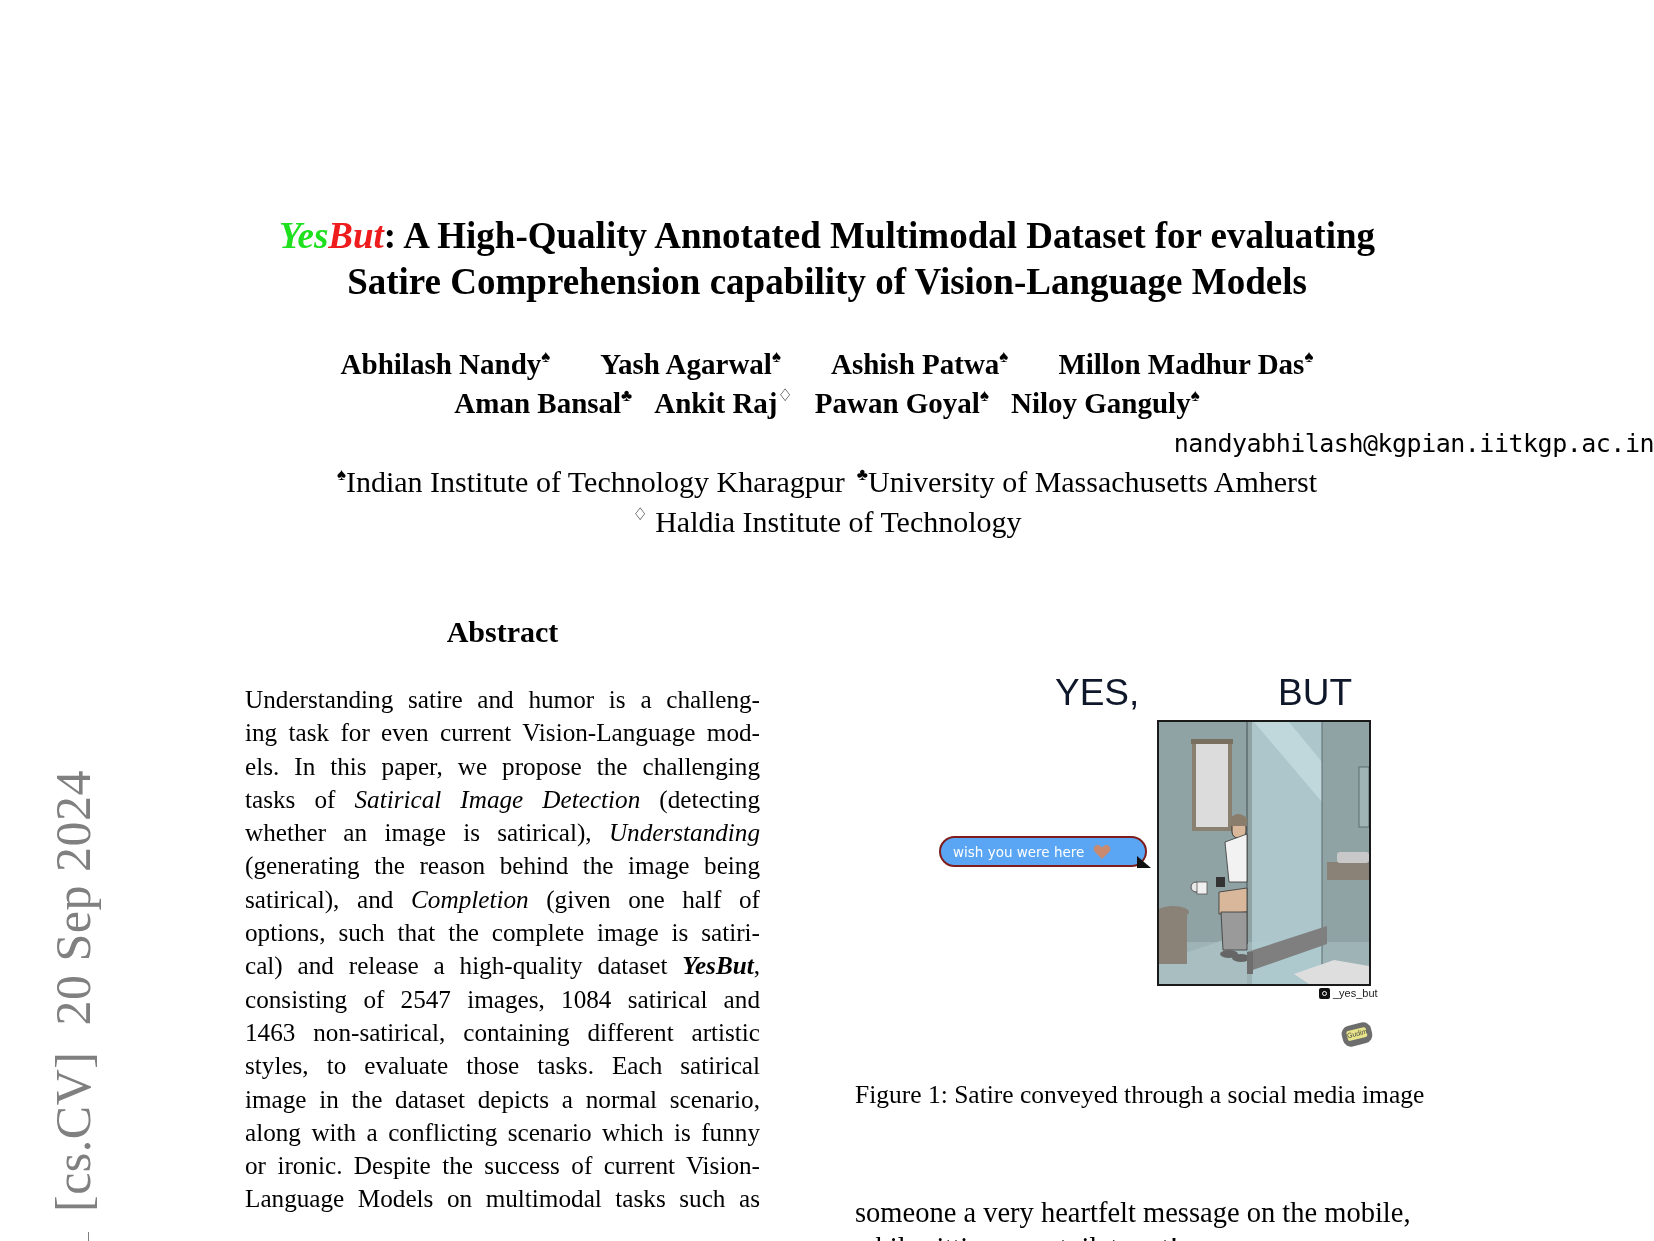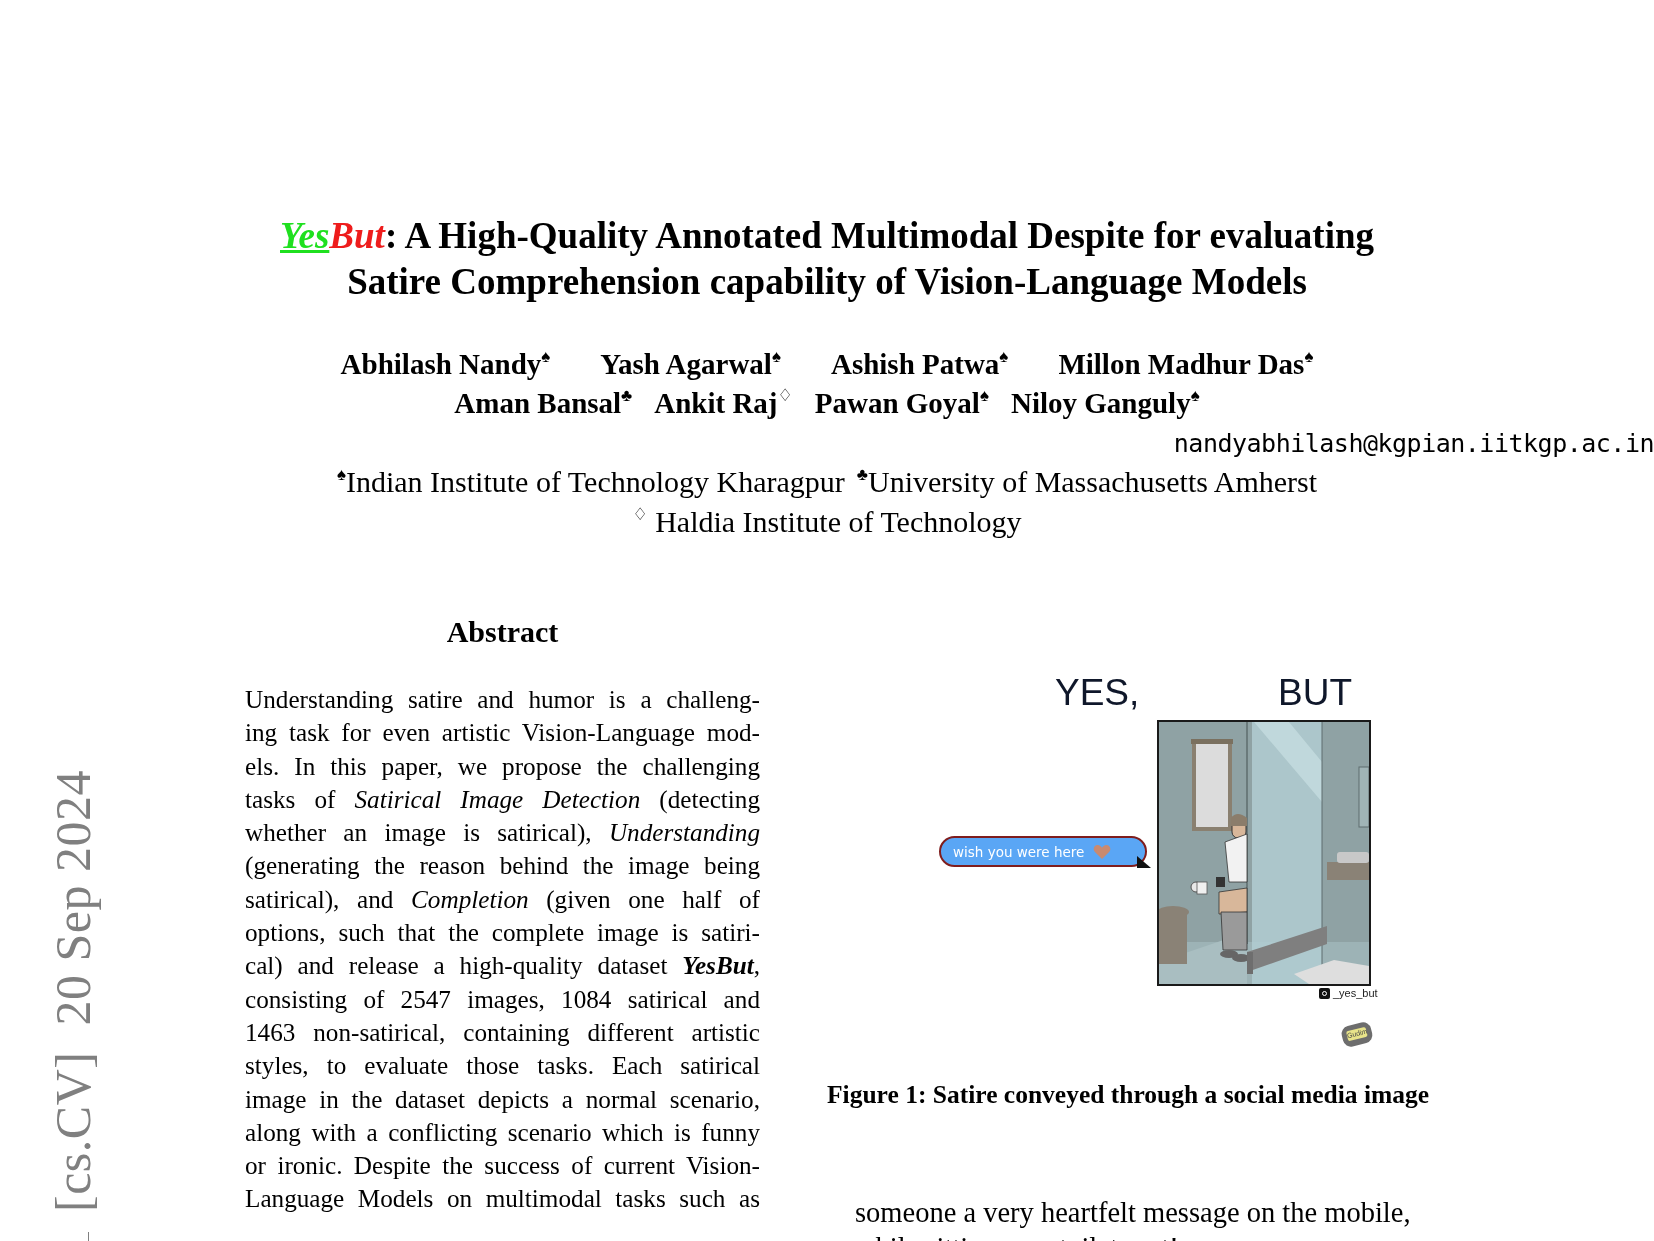--- a/index.html
+++ b/index.html
@@ -38,43 +38,43 @@
   .fig-label { position:absolute; font-family:Liberation Sans, sans-serif; font-size:37px; line-height:1; color:#0f172a;margin-left:45px; }
   #panel { position:absolute; left:1157px; top:720px; width:210px; height:262px; border:2px solid #1a1a1a; background:#8d9ea0; overflow:hidden; }
   #bubble { position:absolute; left:939px; top:836px; width:208px; height:31px; background:#5aa6f5; border:2px solid #7f1d1d; border-radius:17px; box-sizing:border-box; font-family:"DejaVu Sans", sans-serif; font-size:13.5px; color:#fff; padding:6px 0 0 12px; white-space:nowrap; }
   #bubble-tail { position:absolute; left:1137px; top:856px; width:0; height:0; border-left:14px solid #111; border-top:12px solid transparent; }
   .credit { position:absolute; left:1319px; top:987px; font-family:"Liberation Sans", sans-serif; font-size:11px; color:#222; white-space:nowrap; }
   .credit .ig { display:inline-block; width:11px; height:11px; background:#111; border-radius:2px; vertical-align:-2px; margin-right:3px; position:relative; }
   .credit .ig::after { content:""; position:absolute; left:3px; top:3px; width:3px; height:3px; border:1px solid #fff; border-radius:50%; }
   #badge { position:absolute; left:1342px; top:1024px; width:30px; height:21px; background:#6d6d6d; border-radius:8px; transform:rotate(-14deg); }
   #badge span { position:absolute; left:5px; top:5px; width:20px; height:10px; background:#e8e48a; border-radius:2px; font-family:"Liberation Sans", sans-serif; font-size:7px; line-height:10px; text-align:center; color:#444; }
 
-  .caption { position:absolute; left:827px; top:1082px; font-size:25.5px; line-height:1; white-space:nowrap;font-weight:bold; }
+  .caption { position:absolute; left:855px; top:1082px; font-size:25.5px; line-height:1; white-space:nowrap; }
   .body-r { position:absolute; left:855px; font-size:28.5px; line-height:1; white-space:nowrap;margin-top:17px; }
 </style>
 </head>
 <body>
 
 <div id="stamp"><span>[cs.CV]</span><span class="gap"></span><span>20 Sep 2024</span></div>
 <div id="stamp-tick"></div>
 
-<div class="title" style="top:217px;"><span class="yes" id="t-yes" style="color: rgb(31, 224, 31); text-decoration: underline;">Yes</span><span class="but" id="t-but" style="color: rgb(238, 28, 28);">But</span><span>: A High-Quality Annotated Multimodal Despite for evaluating</span></div>
+<div class="title" style="top:217px;"><span class="yes" id="t-yes" style="color: rgb(31, 224, 31);">Yes</span><span class="but" id="t-but" style="color: rgb(238, 28, 28);">But</span><span>: A High-Quality Annotated Multimodal Dataset for evaluating</span></div>
 <div class="title" style="top:263px;">Satire Comprehension capability of Vision-Language Models</div>
 
 <div class="authors row1" id="authors-row1" style="top:350px;"><span class="au"><span>Abhilash Nandy</span><sup>♠</sup></span><span class="au"><span>Yash Agarwal</span><sup>♠</sup></span><span class="au"><span>Ashish Patwa</span><sup>♠</sup></span><span class="au"><span>Millon Madhur Das</span><sup>♠</sup></span></div>
 <div class="authors row2" id="authors-row2" style="top:389px;"><span class="au"><span>Aman Bansal</span><sup>♣</sup></span><span class="au"><span>Ankit Raj</span><sup>♢</sup></span><span class="au"><span>Pawan Goyal</span><sup>♠</sup></span><span class="au"><span>Niloy Ganguly</span><sup>♠</sup></span></div>
 <div class="email" style="top:431px;">nandyabhilash@kgpian.iitkgp.ac.in</div>
 
 <div class="aff" style="top:467px;"><sup>♠</sup><span>Indian Institute of Technology Kharagpur</span><span class="a2"><sup>♣</sup><span>University of Massachusetts Amherst</span></span></div>
 <div class="aff" style="top:507px;"><sup>♢</sup><span> Haldia Institute of Technology</span></div>
 
 <div class="abs-head" style="top:617px;">Abstract</div>
 <div class="abs-body" id="abs-body">
     <span class="ln">Understanding satire and humor is a challeng-</span>
-    <span class="ln">ing task for even artistic Vision-Language mod-</span>
+    <span class="ln">ing task for even current Vision-Language mod-</span>
     <span class="ln">els. In this paper, we propose the challenging</span>
     <span class="ln">tasks of <i>Satirical Image Detection</i> (detecting</span>
     <span class="ln">whether an image is satirical), <i>Understanding</i></span>
     <span class="ln">(generating the reason behind the image being</span>
     <span class="ln">satirical), and <i>Completion</i> (given one half of</span>
     <span class="ln">options, such that the complete image is satiri-</span>
     <span class="ln">cal) and release a high-quality dataset <b>YesBut</b>,</span>
     <span class="ln">consisting of 2547 images, 1084 satirical and</span>
     <span class="ln">1463 non-satirical, containing different artistic</span>
     <span class="ln">styles, to evaluate those tasks.  Each satirical</span>

